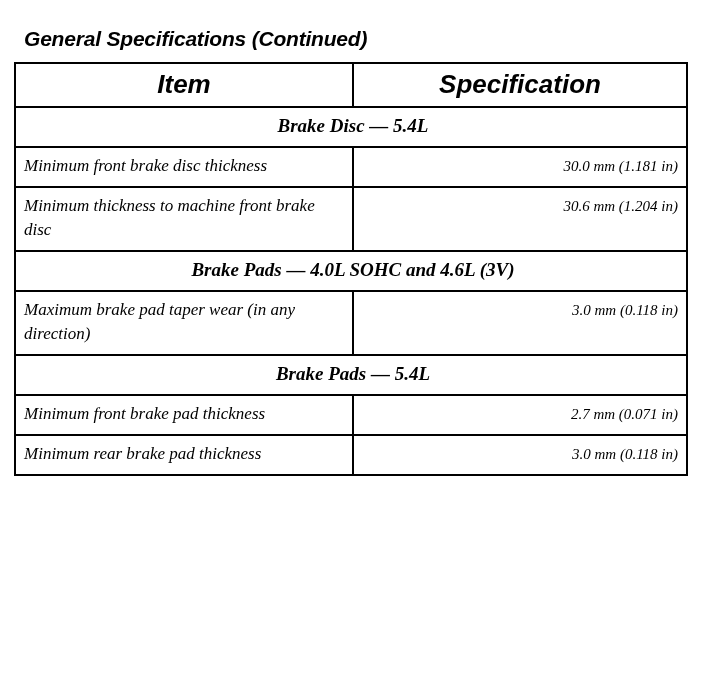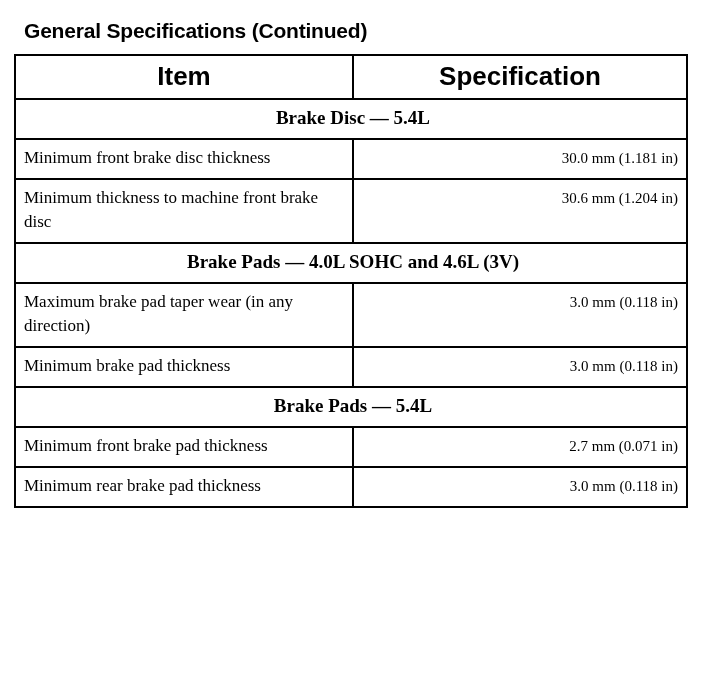--- a/index.html
+++ b/index.html
@@ -12,21 +12,22 @@
     height: 694px;
     font-family: "Liberation Serif", serif;
     color: #000000;
     overflow: hidden;
   }
   .page {
     position: relative;
     width: 704px;
     height: 694px;
     box-sizing: border-box;
-    padding: 16px 14px 0 14px;
+    padding: 24px 14px 0 14px;
+    font-style: italic;
   }
   .page-title {
     font-family: "Liberation Sans", sans-serif;
     font-weight: bold;
     font-size: 21px;
     line-height: 26px;
     margin: 2px 0 10px 10px;
     letter-spacing: -0.2px;
   }
   table.spec-table {
@@ -110,24 +111,20 @@
 
       <tr class="section-row">
         <td class="section-cell" colspan="2">Brake Pads — 4.0L SOHC and 4.6L (3V)</td>
       </tr>
 
       <tr class="data-row">
         <td class="item-cell">Maximum brake pad taper wear (in any direction)</td>
         <td class="value-cell">3.0 mm (0.118 in)</td>
       </tr>
 
-      <tr class="data-row">
-        <td class="item-cell">Minimum brake pad thickness</td>
-        <td class="value-cell">3.0 mm (0.118 in)</td>
-      </tr>
 
       <tr class="section-row">
         <td class="section-cell" colspan="2">Brake Pads — 5.4L</td>
       </tr>
 
       <tr class="data-row">
         <td class="item-cell">Minimum front brake pad thickness</td>
         <td class="value-cell">2.7 mm (0.071 in)</td>
       </tr>
 

